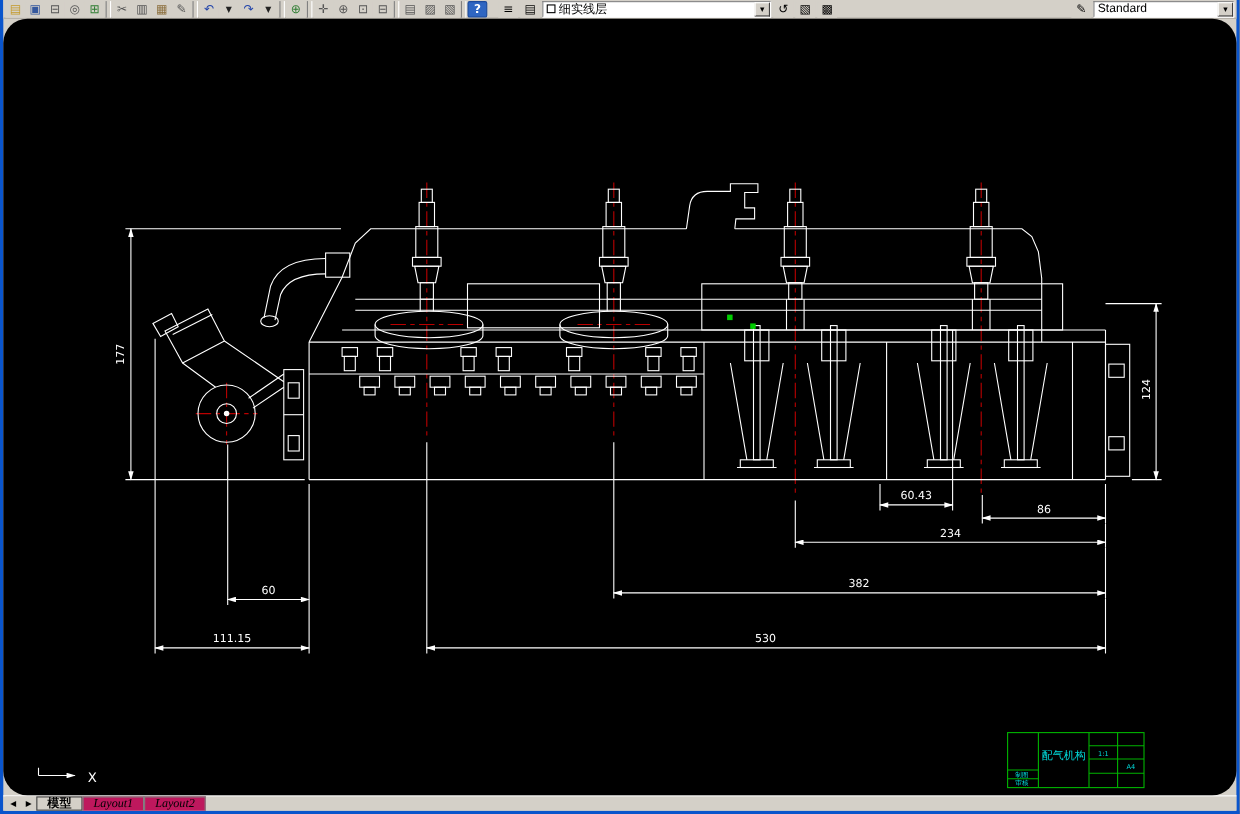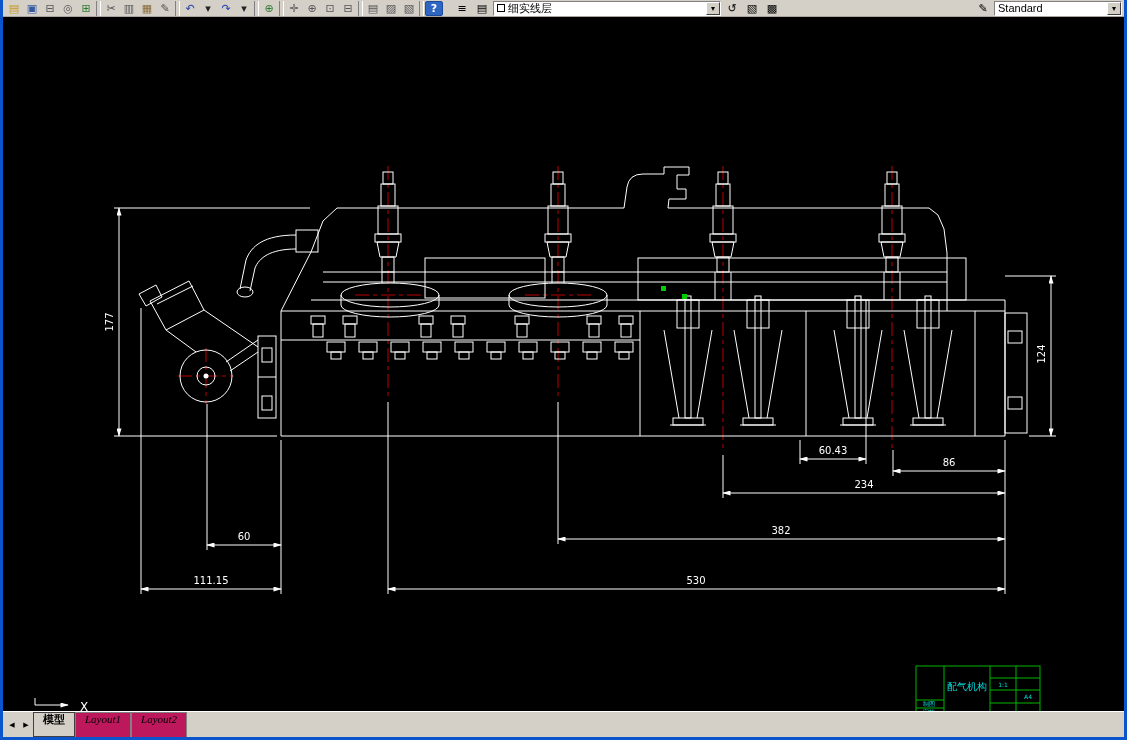--- a/index.html
+++ b/index.html
@@ -24,32 +24,32 @@
         border-left:1px solid #808080;border-right:1px solid #ffffff;}
   .combo{display:flex;align-items:center;height:15px;background:var(--combo-bg);
          border:1px solid;border-color:#808080 #fff #fff #808080;font-size:11px;padding:0 0 0 3px;}
   .combo .cval{white-space:nowrap;overflow:hidden;}
   .arrowbtn{width:14px;height:13px;margin-left:auto;background:var(--toolbar-bg);
             border:1px solid;border-color:#fff #404040 #404040 #fff;font-size:8px;line-height:11px;text-align:center;}
   .swatch{width:8px;height:8px;border:1px solid #000;background:#fff;display:inline-block;margin-right:3px;flex:none;}
   .rgroup{margin-left:auto;display:flex;align-items:center;gap:2px;}
   .lgroup{margin-left:10px;display:flex;align-items:center;gap:2px;}
   
-  .canvas{flex:1;background:var(--canvas-bg);overflow:hidden;position:relative;}
+  .canvas{flex:1;background:var(--canvas-bg);overflow:hidden;position:relative;border-radius:22px;}
   svg{display:block;}
   .w{stroke:var(--line);fill:none;stroke-width:1;}
   .wf{fill:var(--line);stroke:none;}
   .r{stroke:var(--centerline);fill:none;stroke-width:1;stroke-dasharray:14 4 4 4;}
   .gn{stroke:var(--titleblock);fill:none;stroke-width:1;}
   .mk{fill:var(--marker);stroke:none;}
   text.d{fill:var(--line);font:10px "DejaVu Sans",sans-serif;text-anchor:middle;}
   text.cy{fill:var(--annotation);font:10px "DejaVu Sans",sans-serif;text-anchor:middle;}
   text.cys{fill:var(--annotation);font:6px "DejaVu Sans",sans-serif;text-anchor:middle;}
   
-  .tabbar{height:26px;display:flex;align-items:stretch;background:var(--toolbar-bg);padding-left:2px;
+  .tabbar{height:14px;display:flex;align-items:stretch;background:var(--toolbar-bg);padding-left:2px;
           border-top:1px solid #fff;}
   .navbtn{width:14px;padding:0;font-size:7px;background:var(--toolbar-bg);border:none;color:#000;}
   .tab{padding:0 9px;font:italic 11px/13px "Liberation Serif",serif;color:#000;
        border:1px solid #808080;border-bottom:none;background:#be185d;}
   .tab.active{background:var(--toolbar-bg);border:1px solid #404040;font-style:normal;font-weight:bold;}
 </style>
 </head>
 <body>
 
 <div class="win" data-name="application-window">
@@ -82,21 +82,21 @@
         <button class="ticon" data-name="properties-icon"><span class="g" style="color: rgb(85, 85, 85);">▤</span></button>
         <button class="ticon" data-name="designcenter-icon"><span class="g" style="color: rgb(85, 85, 85);">▨</span></button>
         <button class="ticon" data-name="tool-palettes-icon"><span class="g" style="color: rgb(85, 85, 85);">▧</span></button>
         <button class="tsep" data-name="toolbar-separator"></button>
         <button class="ticon" data-name="help-icon"><span class="g" style="color: rgb(255, 255, 255);">?</span></button>
     </div>
 
     <div class="lgroup" data-name="layer-toolbar-group">
       <button class="ticon" data-name="layers-icon"><span class="g">≡</span></button>
       <button class="ticon" data-name="layer-manager-icon"><span class="g">▤</span></button>
-      <div class="combo" style="width:228px" data-name="layer-combo">
+      <div class="combo" style="width:208px" data-name="layer-combo">
         <span class="swatch" data-name="layer-color-swatch"></span>
         <span class="cval" data-name="layer-combo-value">细实线层</span>
         <span class="arrowbtn" data-name="layer-combo-arrow-icon">▾</span>
       </div>
       <button class="ticon" data-name="layer-previous-icon"><span class="g">↺</span></button>
       <button class="ticon" data-name="match-layer-icon"><span class="g">▧</span></button>
       <button class="ticon" data-name="layer-states-icon"><span class="g">▩</span></button>
     </div>
 
     <div class="rgroup" data-name="styles-toolbar-group">

